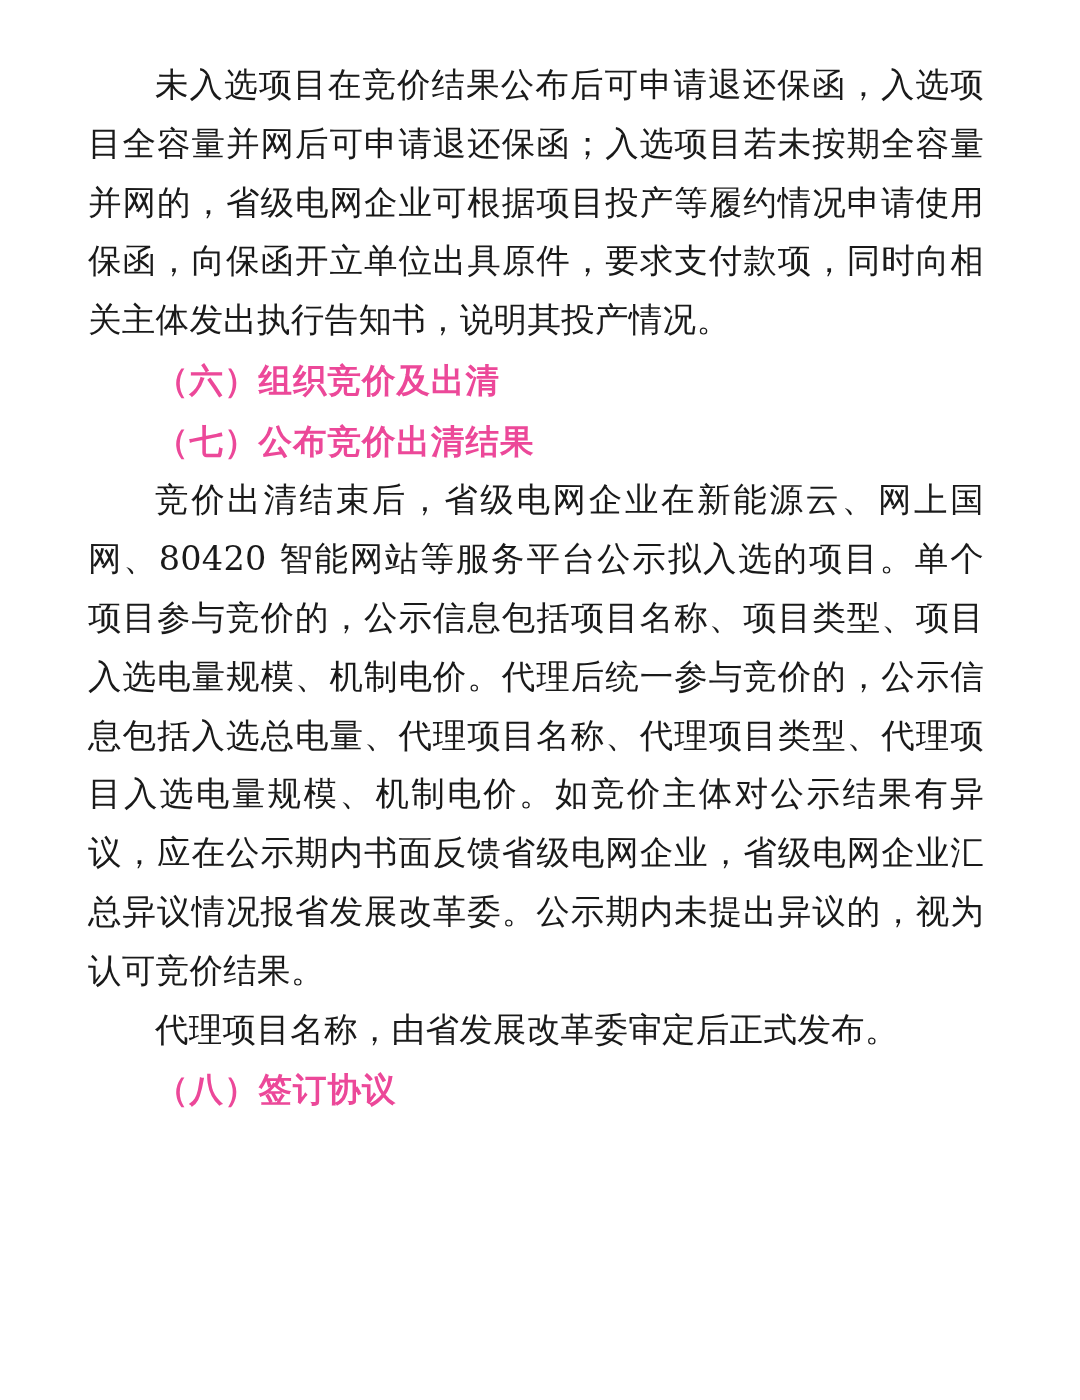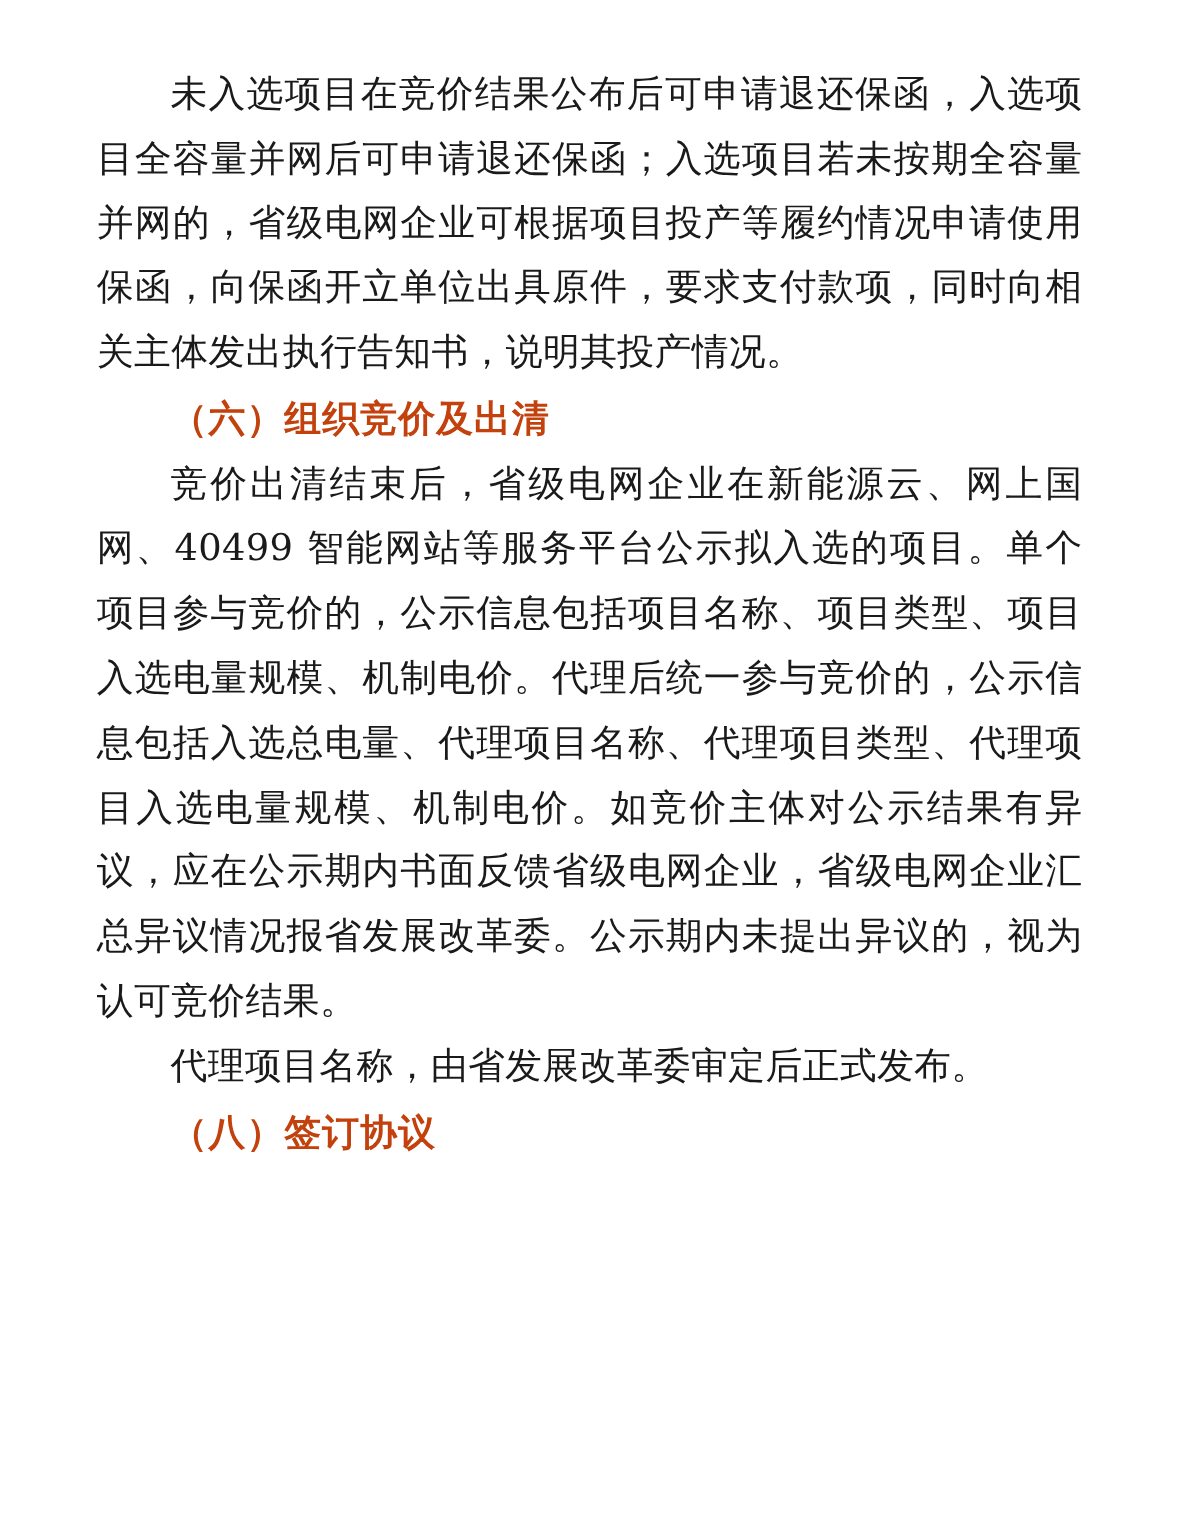--- a/index.html
+++ b/index.html
@@ -33,30 +33,31 @@
     margin: 0;
   }
   .para {
     text-indent: 2em;
     font-weight: 400;
     color: #1a1a1a;
   }
   .heading {
     text-indent: 2em;
     font-weight: 700;
-    color: #c2410c;
+    color: #ec4899;
     letter-spacing: 1px;
     margin-top: 2px;
   }
 </style>
 </head>
 <body>
 
 <div class="page">
   <div class="doc-body">
     <p class="para">未入选项目在竞价结果公布后可申请退还保函，入选项目全容量并网后可申请退还保函；入选项目若未按期全容量并网的，省级电网企业可根据项目投产等履约情况申请使用保函，向保函开立单位出具原件，要求支付款项，同时向相关主体发出执行告知书，说明其投产情况。</p>
     <p class="heading">（六）组织竞价及出清</p>
-    <p class="para">竞价出清结束后，省级电网企业在新能源云、网上国网、40499 智能网站等服务平台公示拟入选的项目。单个项目参与竞价的，公示信息包括项目名称、项目类型、项目入选电量规模、机制电价。代理后统一参与竞价的，公示信息包括入选总电量、代理项目名称、代理项目类型、代理项目入选电量规模、机制电价。如竞价主体对公示结果有异议，应在公示期内书面反馈省级电网企业，省级电网企业汇总异议情况报省发展改革委。公示期内未提出异议的，视为认可竞价结果。</p>
+    <p class="heading">（七）公布竞价出清结果</p>
+    <p class="para">竞价出清结束后，省级电网企业在新能源云、网上国网、80420 智能网站等服务平台公示拟入选的项目。单个项目参与竞价的，公示信息包括项目名称、项目类型、项目入选电量规模、机制电价。代理后统一参与竞价的，公示信息包括入选总电量、代理项目名称、代理项目类型、代理项目入选电量规模、机制电价。如竞价主体对公示结果有异议，应在公示期内书面反馈省级电网企业，省级电网企业汇总异议情况报省发展改革委。公示期内未提出异议的，视为认可竞价结果。</p>
     <p class="para">代理项目名称，由省发展改革委审定后正式发布。</p>
     <p class="heading">（八）签订协议</p>
 
   </div>
 </div>
 
 </body></html>

